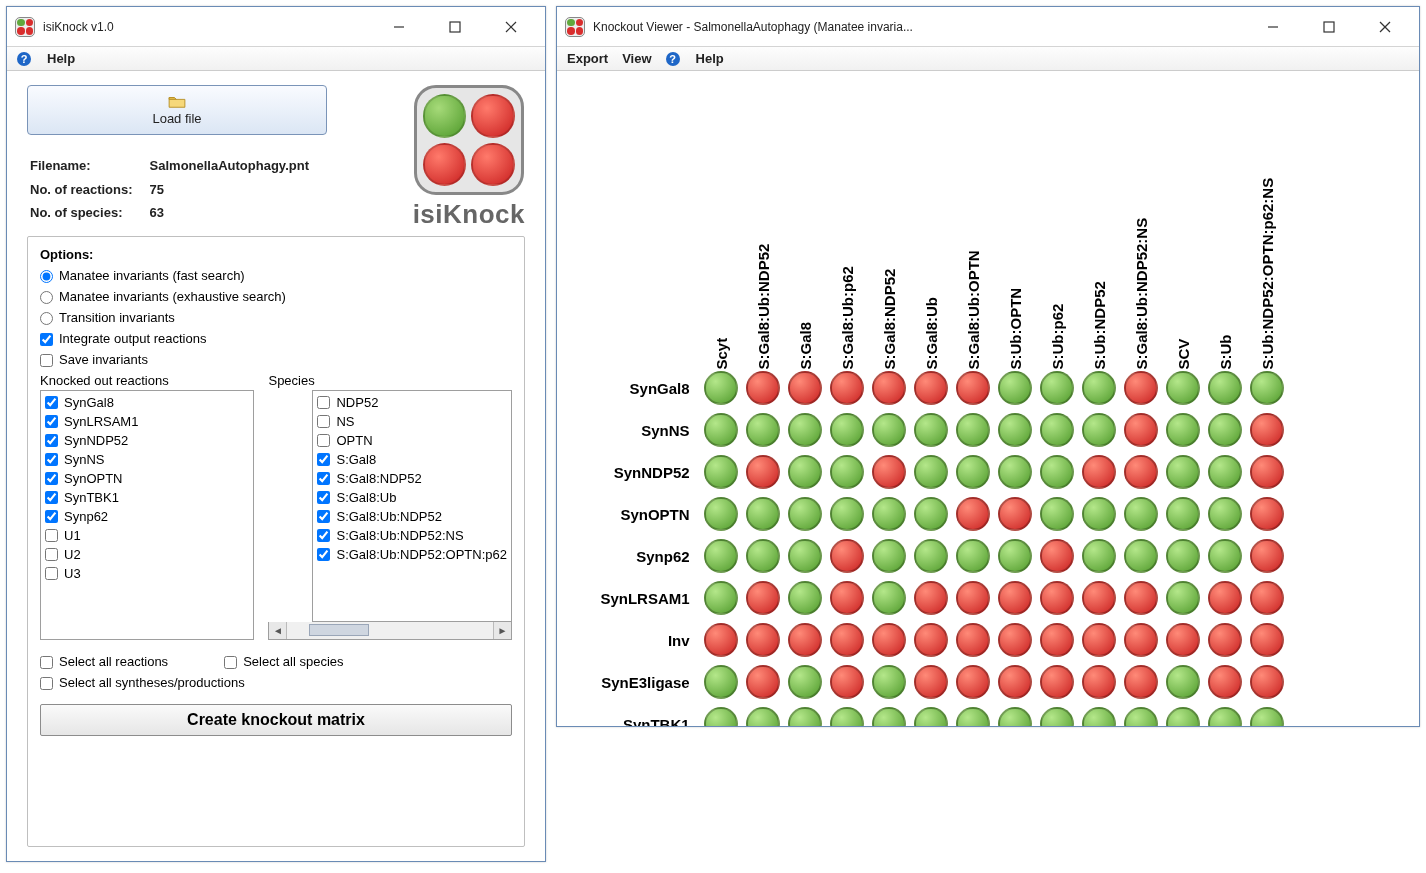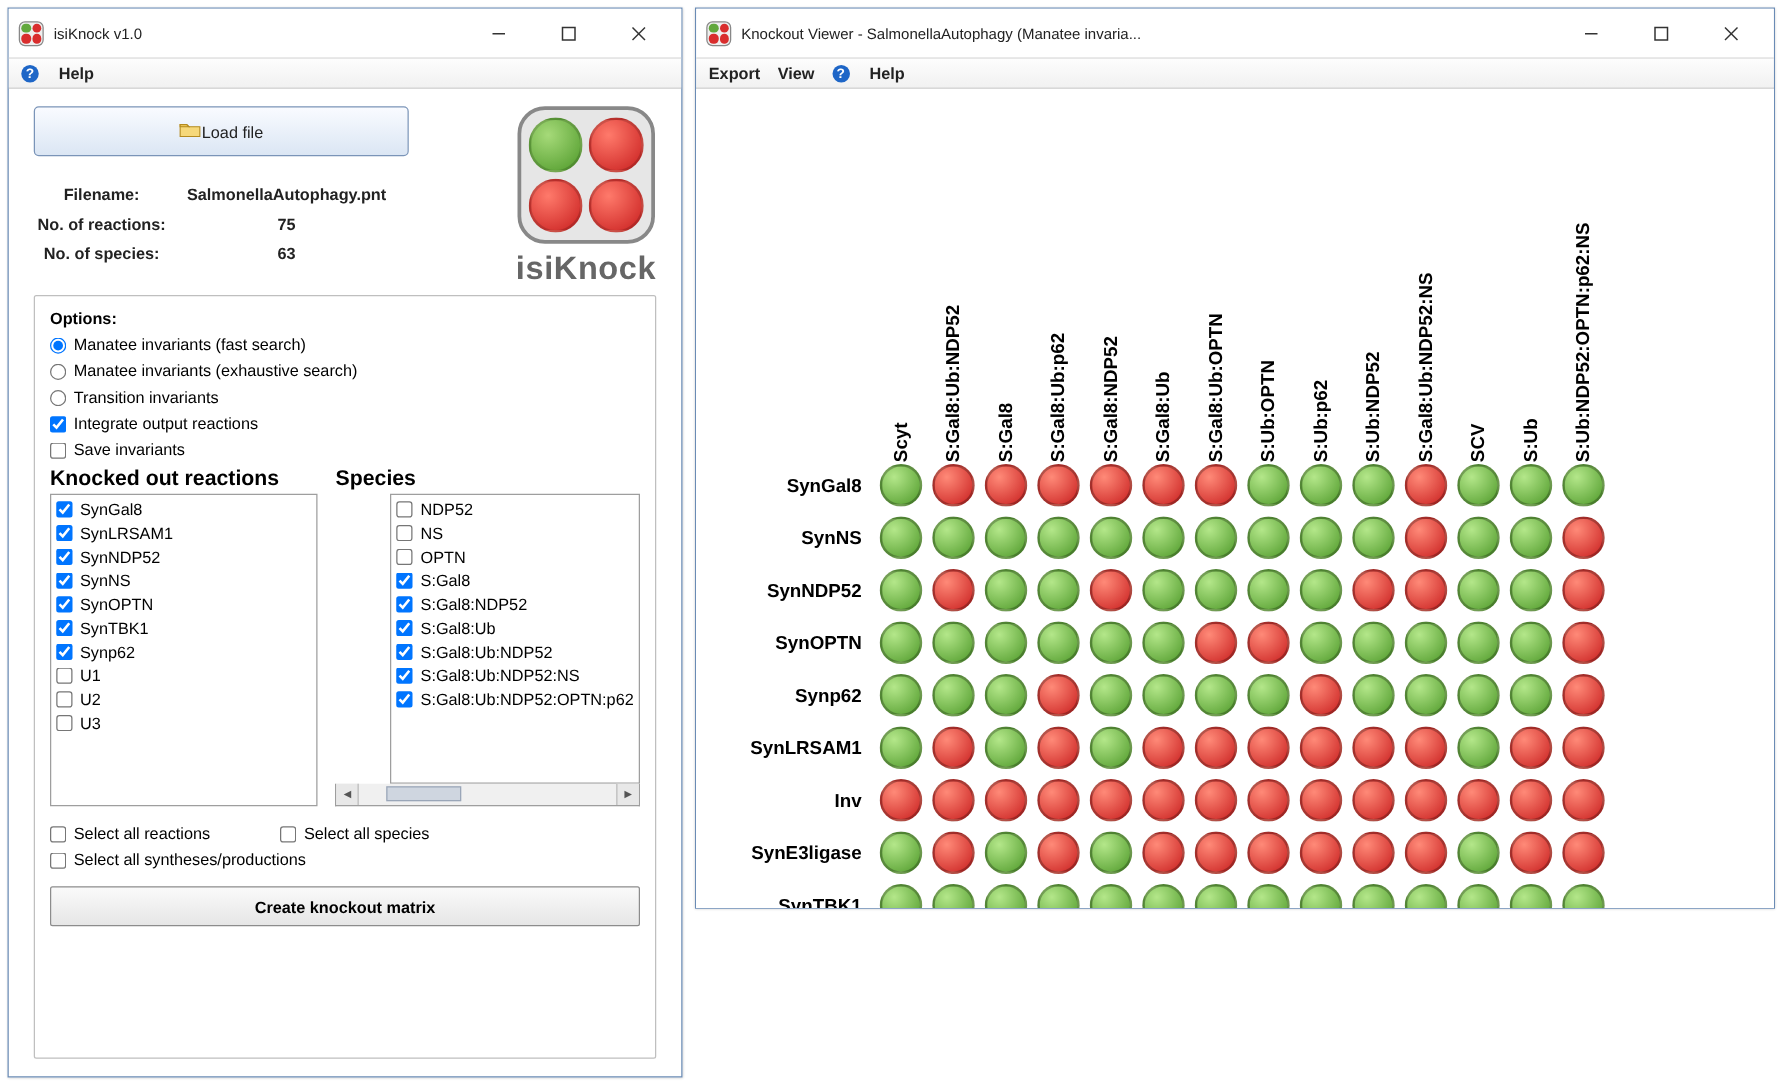--- a/index.html
+++ b/index.html
@@ -53,56 +53,56 @@
     width: 14px; height: 14px; border-radius: 50%;
     background: #1e66c7; color:#fff; font-size:11px; font-weight:bold;
     display:inline-flex; align-items:center; justify-content:center;
     margin-right:2px;
   }
 
   
   .left-body { padding: 14px 20px; display:flex; flex-direction:column; gap:6px; flex:1; overflow:hidden;}
   .top-row { display:flex; gap:20px; align-items:flex-start; }
   .load-btn {
-    width: 300px; height: 40px;
+    width: 300px; height: 50px;
     border: 1px solid #7a94b8; border-radius: 4px;
     background: linear-gradient(#f9fbff,#dbe6f4);
-    display:flex; align-items:center; justify-content:center;
+    display:flex; flex-direction:column; align-items:center; justify-content:center;
     cursor:pointer; font-size:13px; color:#222;
   }
   .load-btn .folder-ico { width:18px; height:14px; margin-bottom:2px; }
   .load-btn .folder-ico svg { width:100%; height:100%; }
 
   .logo-block { margin-left:auto; text-align:center; }
   .logo-big {
     width:110px; height:110px; border:3px solid #888; border-radius:22px;
     background:#e6e6e6; display:grid; grid-template-columns:1fr 1fr; grid-template-rows:1fr 1fr;
     padding:6px; gap:5px; margin:0 auto 4px;
   }
   .logo-big .d { border-radius:50%; border:2px solid rgba(0,0,0,.15);}
   .logo-big .g { background: radial-gradient(circle at 35% 30%, #a6da79, #4f9a2a); }
   .logo-big .r { background: radial-gradient(circle at 35% 30%, #ff7a6b, #c91f1f); }
   .logo-text { font-size:26px; font-weight:bold; color:#666; letter-spacing:.5px;}
 
   .info-lines { font-size:13px; font-weight:bold; color:#222; line-height:1.5; }
-  .info-lines td { padding-right:14px;text-align:center;}
+  .info-lines td { padding-right:14px;}
 
   .options-box {
     border:1px solid #bfbfbf; border-radius:2px; padding:10px 12px 12px;
     display:flex; flex-direction:column; gap:6px; flex:1; min-height:0;
   }
   .opt-label { font-weight:bold; }
   .radio-row, .check-row { display:flex; align-items:flex-end; gap:6px; font-size:13px; }
   .radio-row input, .check-row input { margin:0; }
 
   .two-lists { display:flex; gap:14px; min-height:0;}
   .list-col { display:flex; flex-direction:column; }
   .list-col.l1 { width:224px;}
   .list-col.l2 { flex:1; }
-  .list-title { font-weight:bold; font-size:17px; margin-bottom:2px;}
+  .list-title { font-weight:normal; font-size:13px; margin-bottom:2px;}
   .listbox {
     border:1px solid #9e9e9e; height:250px; overflow-y:scroll; overflow-x:auto;
     background:#fff; padding:2px 4px;
   }
   .list-col.l2 .listbox { overflow-x: scroll; margin-left: 44px; }
   .li-row { display:flex; align-items:center; gap:6px; padding:2px 0; font-size:13px; white-space:nowrap;}
   .li-row input { margin:0;}
 
   .hscroll-fake {
     height:18px; border:1px solid #9e9e9e; border-top:none;
@@ -110,21 +110,21 @@
   }
   .hscroll-fake .thumb { position:absolute; top:2px; left:40px; width:60px; height:12px; background:#cfd6e0; border:1px solid #9aa6b8;}
   .hscroll-fake .arr { position:absolute; top:0; width:18px; height:100%; background:#e8e8e8; display:flex;align-items:center;justify-content:center; font-size:10px;color:#555;}
   .hscroll-fake .arr.l{left:0;border-right:1px solid #bbb;} .hscroll-fake .arr.r{right:0;border-left:1px solid #bbb;}
 
   .bottom-checks { display:flex; flex-direction:column; gap:6px; margin-top:8px;}
   .bottom-checks .row2 { display:flex; gap:40px;}
   .create-btn {
     margin-top:8px; height:32px; border:1px solid #8c8c8c; border-radius:2px;
     background: linear-gradient(#fafafa,#e6e6e6);
-    font-weight:bold; font-size:13px; cursor:pointer;
+    font-weight:bold; font-size:16px; cursor:pointer;
   }
 
   
   .right-body { flex:1; display:flex; min-height:0; min-width:0; }
   .scroll-wrap { flex:1; overflow:auto; padding:6px 2px 2px 6px; background:#fff;}
   .matrix { position:relative; }
   .matrix table { border-collapse:collapse; }
   .matrix th.col-head {
     height:290px; width:42px; vertical-align:bottom; padding:0 0 4px 0;
   }

